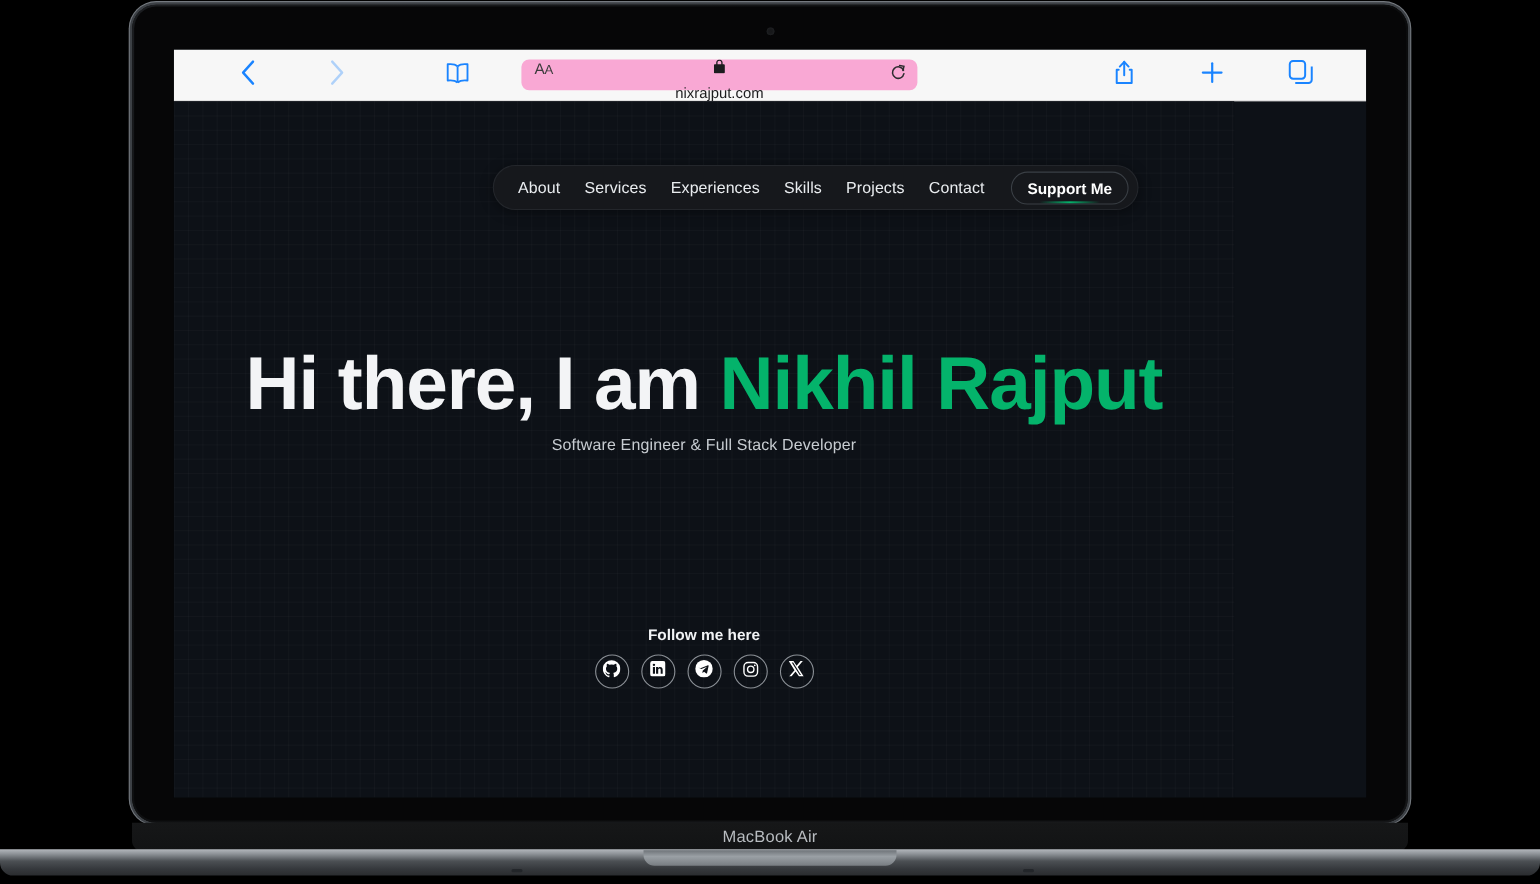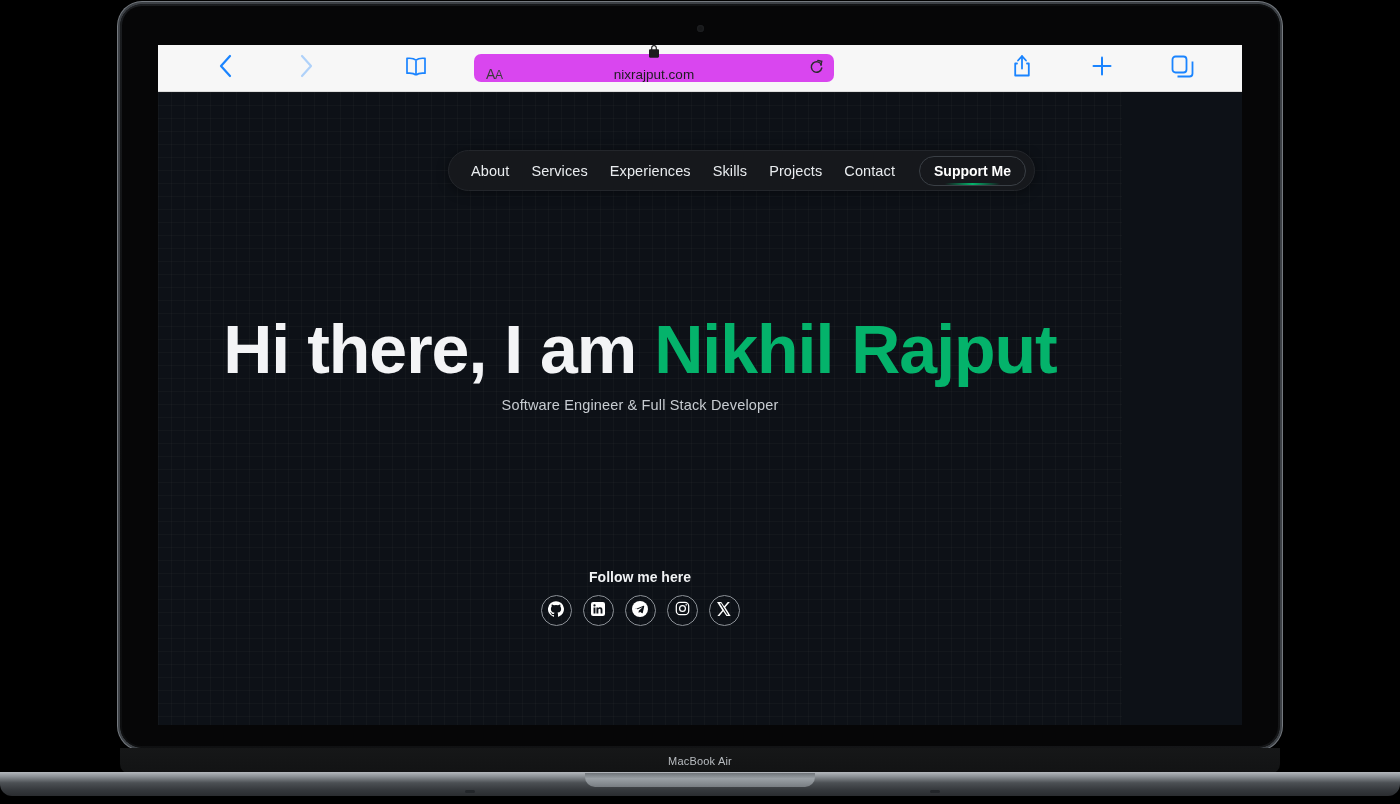--- a/index.html
+++ b/index.html
@@ -44,21 +44,21 @@
   }
 
   #macbook-label {
     position: absolute;
     left: 120px; top: 748px;
     width: 1160px; height: 26px;
     background: linear-gradient(180deg, #161718 0%, #121314 100%);
     border-bottom-left-radius: 10px;
     border-bottom-right-radius: 10px;
     color: #b8bcc0;
-    font-size: 11px;
+    font-size: 15px;
     text-align: center;
     line-height: 26px;
     letter-spacing: 0.2px;
   }
 
   #laptop-base {
     position: absolute;
     left: 0; top: 772px;
     width: 1400px; height: 24px;
     background: linear-gradient(180deg, #b4b8bd 0%, #8d9297 18%, #4c5054 45%, #35383c 75%, #2a2c2f 100%);
@@ -113,24 +113,24 @@
   #nav-reader { width: 80px; margin-left: 30px; }
   #nav-share  { width: 80px; }
   #nav-newtab { width: 80px; }
   #nav-tabs   { width: 80px; margin-right: 20px; }
   #nav-forward svg { opacity: 0.32; }
 
   #url-bar {
     position: relative;
     width: 360px;
     height: 28px;
-    background: #d946ef;
+    background: #f9a8d4;
     border-radius: 7px;
     display: flex;
-    align-items: flex-end;
+    align-items: flex-start;
     margin-left: 18px;
     flex: none;
   }
   #aa-button {
     font-size: 12px;
     color: #3c3c3c;
     margin-left: 12px;
     letter-spacing: -0.3px;
     font-weight: 400;
   }

